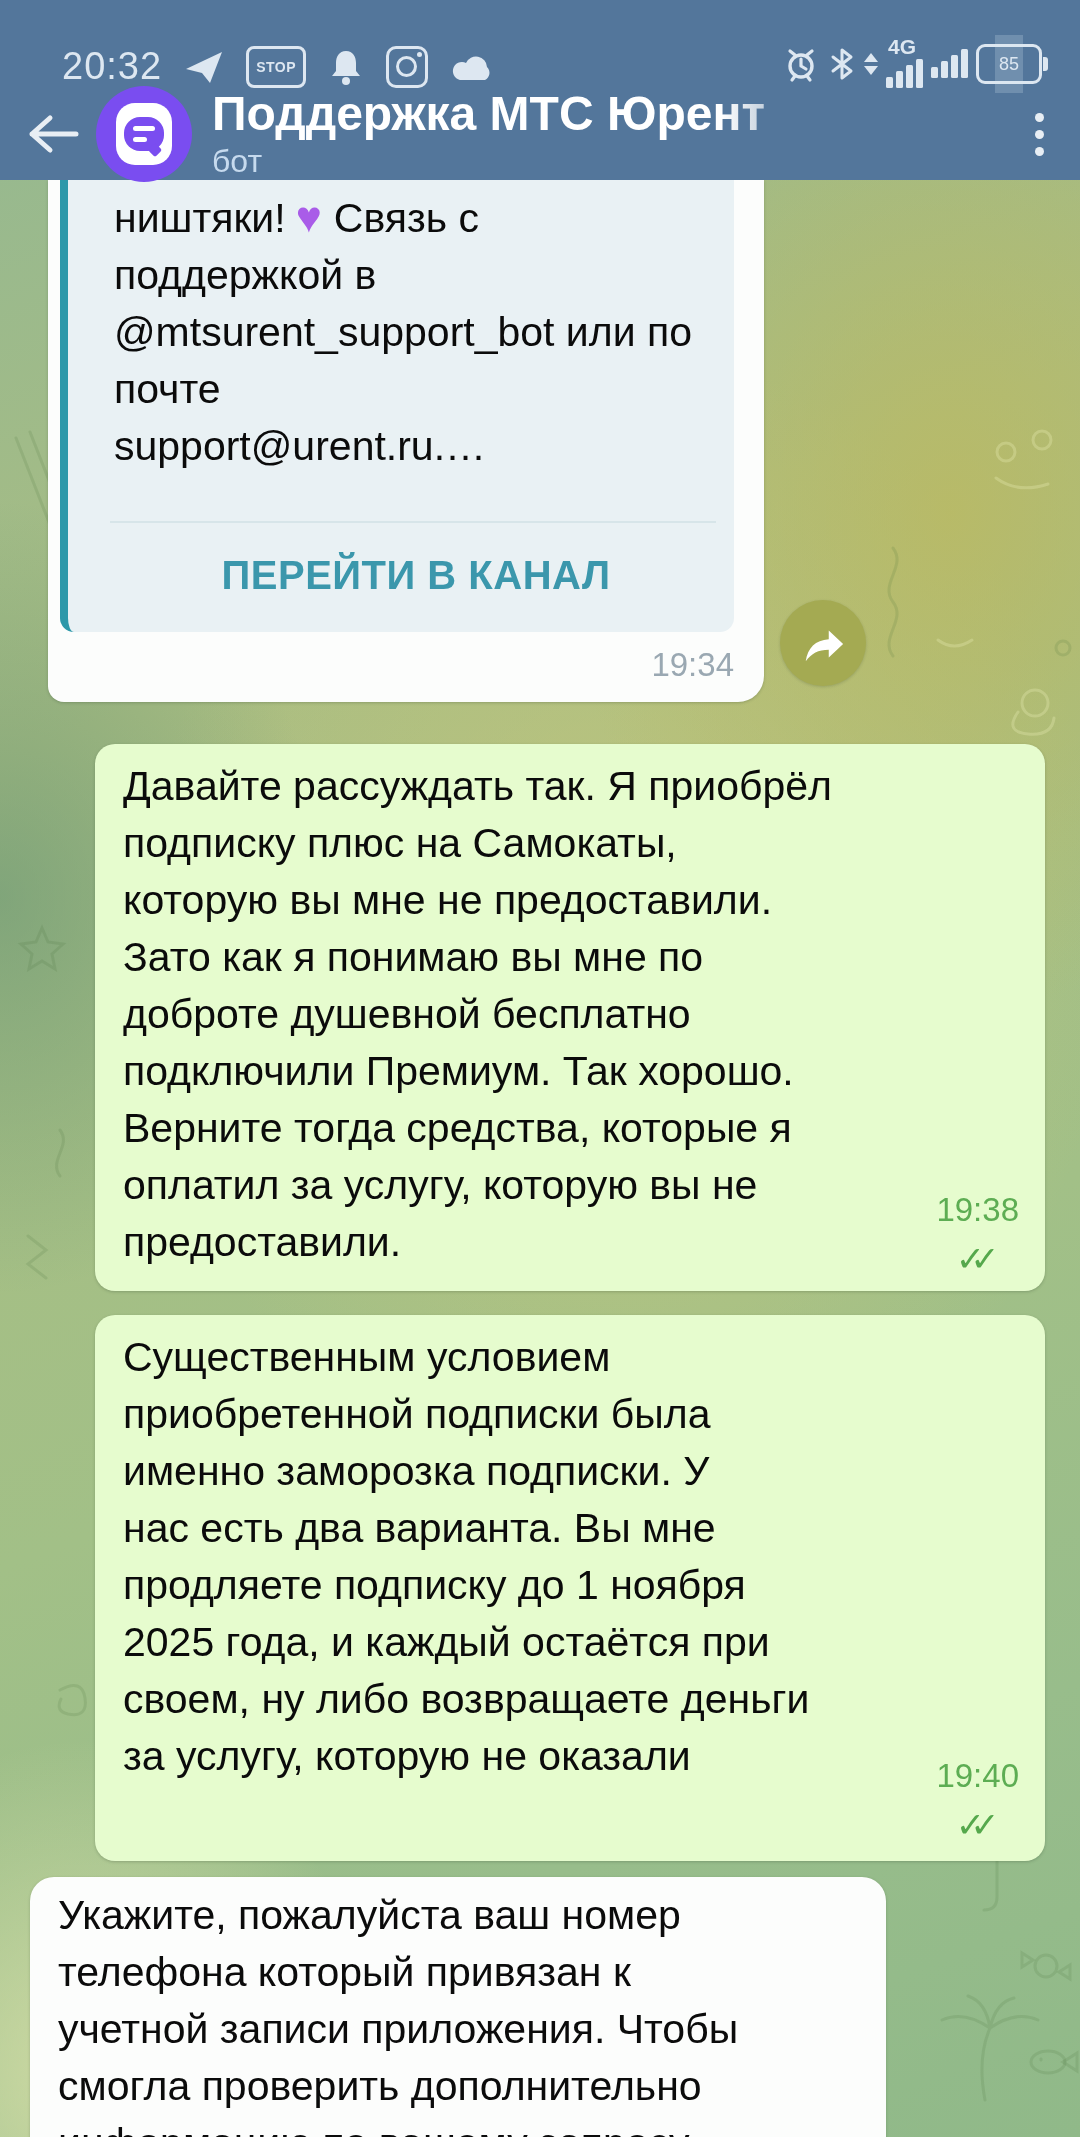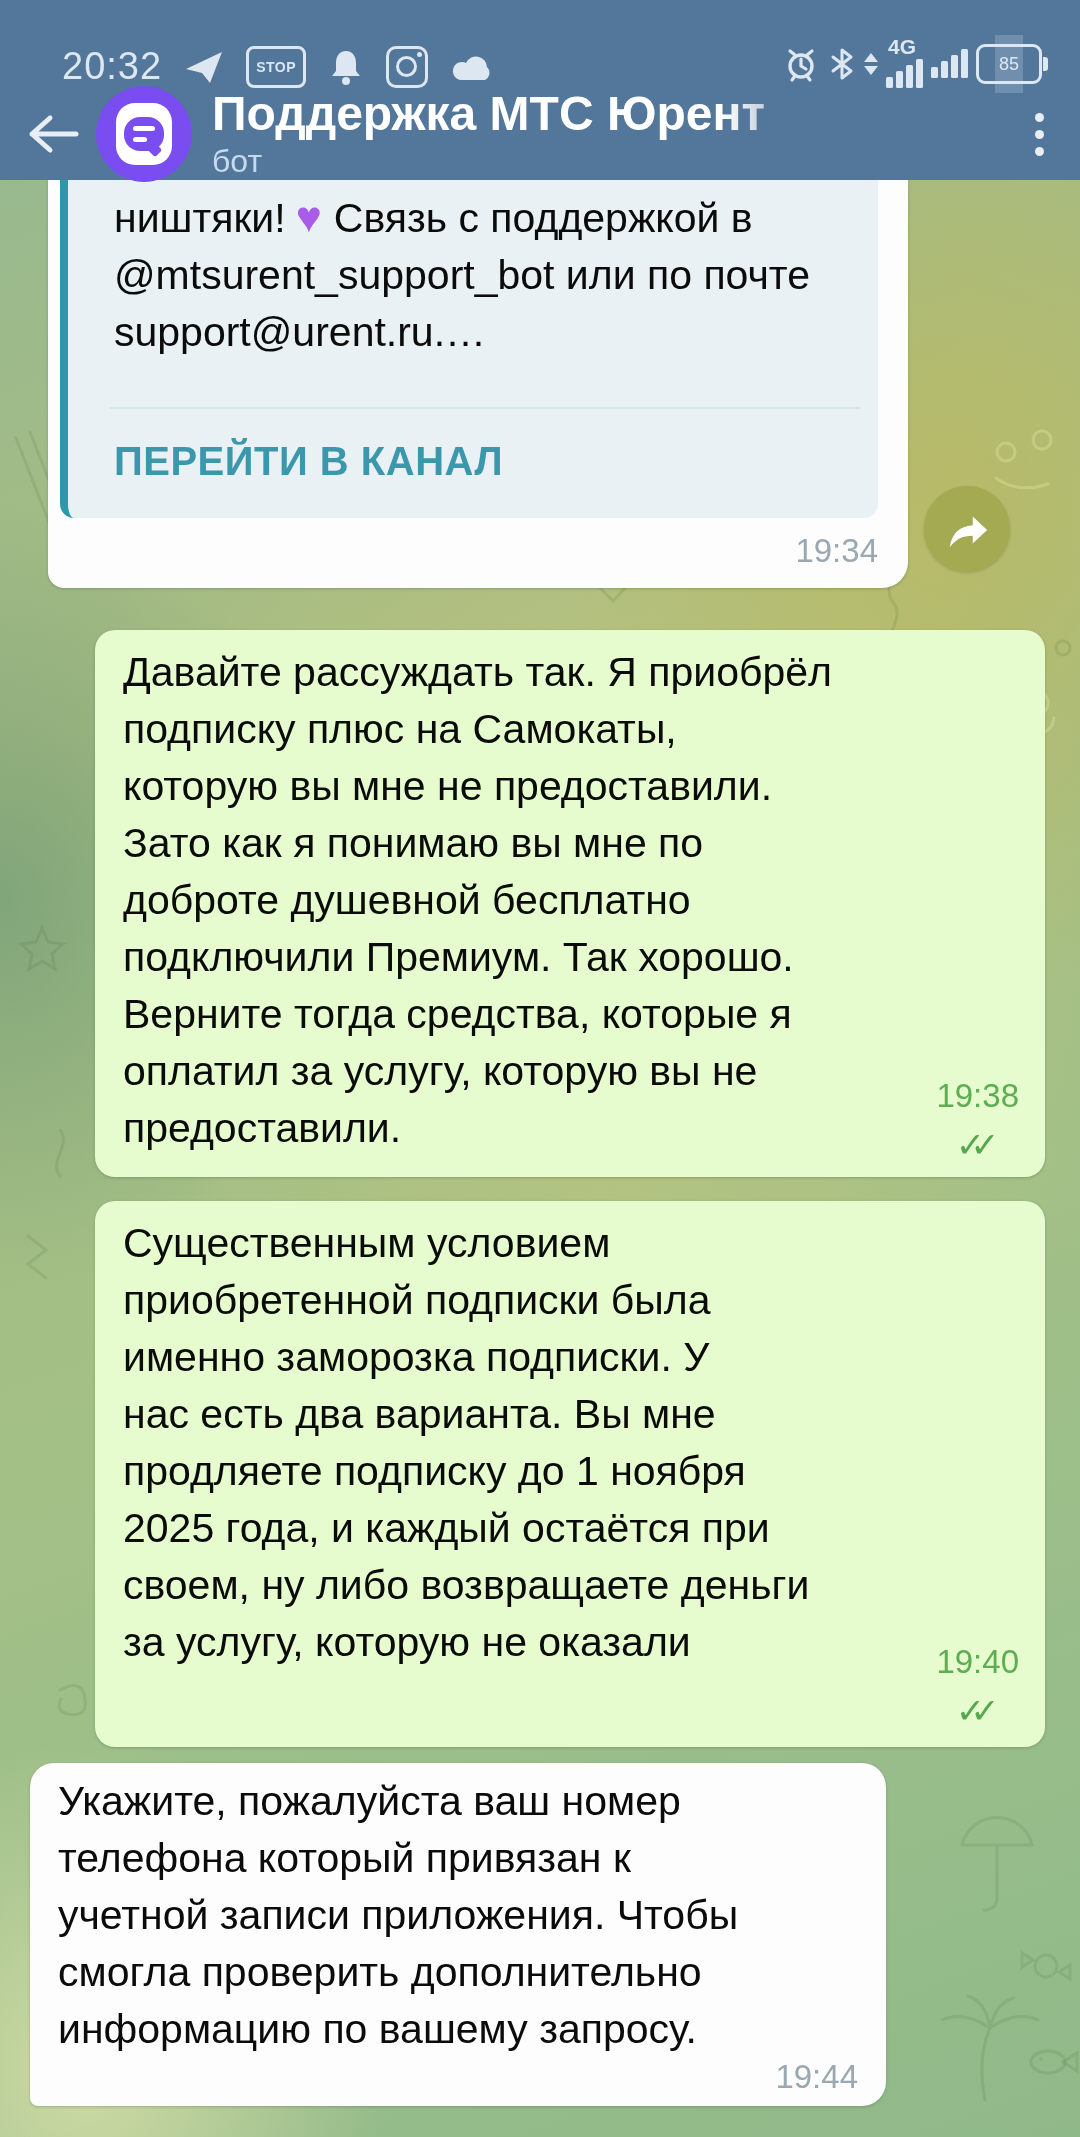--- a/index.html
+++ b/index.html
@@ -53,26 +53,26 @@
   .title{font-size:48px;font-weight:700;color:#ffffff;white-space:nowrap;line-height:1.1;}
   .subtitle{font-size:32px;color:#c6daee;margin-top:2px;}
   .t-fade{position:absolute;top:0;right:0;bottom:0;width:150px;background:linear-gradient(to right,rgba(83,118,155,0),#53769b 85%);}
   .menu{margin-left:auto;width:70px;display:flex;flex-direction:column;align-items:center;gap:8px;cursor:pointer;padding-right:6px;}
   .menu i{display:block;width:9px;height:9px;border-radius:50%;background:#e8eef4;}
   
   .chat{position:absolute;top:180px;left:0;right:0;bottom:0;z-index:2;}
   .bubble{box-shadow:0 1px 3px rgba(40,60,40,.25);box-sizing:border-box;}
   .msg-text,.quote-text{font-size:41px;line-height:57px;color:#0b0b0b;white-space:pre-line;}
   
-  .m1wrap{position:relative;width:860px;margin-left:48px;}
+  .m1wrap{position:relative;width:716px;margin-left:48px;}
   .bubble.in1{background:#fcfdfc;border-radius:0 0 26px 16px;}
   .quote{margin:0 30px 0 12px;background:#e9f1f4;border-left:8px solid #2d98a9;border-radius:0 0 14px 14px;padding:8px 16px 0 46px;overflow:hidden;}
   .heart{color:#a95ce8;font-size:44px;margin:0 12px 0 10px;}
   .q-div{height:2px;background:#d7e5e9;margin:46px 2px 0 -4px;}
-  .q-btn{padding:30px 0 34px;text-align:left;color:#3b97ac;font-size:40px;font-weight:700;letter-spacing:.5px;cursor:pointer;}
+  .q-btn{padding:30px 0 34px;text-align:center;color:#3b97ac;font-size:40px;font-weight:700;letter-spacing:.5px;cursor:pointer;}
   .time-row{text-align:right;padding:14px 30px 18px;font-size:33px;color:#9aa8b2;}
   .share{position:absolute;left:calc(100% + 16px);bottom:16px;width:86px;height:86px;border-radius:50%;background:#a4aa52;display:flex;align-items:center;justify-content:center;cursor:pointer;box-shadow:0 1px 3px rgba(40,60,40,.2);}
   
   .bubble.out{position:relative;width:950px;background:#e6fcce;border-radius:20px;padding:14px 28px 20px;margin:42px 35px 0 auto;}
   .bubble.out.m3{margin-top:24px;padding-bottom:76px;}
   .meta{position:absolute;right:26px;bottom:12px;display:flex;align-items:center;gap:10px;font-size:33px;color:#5dad53;flex-direction:column;}
   .m3 .meta{bottom:16px;}
   .ticks{font-size:35px;letter-spacing:-.42em;padding-right:.42em;color:#55a84c;}
   
   .bubble.in2{position:relative;width:856px;background:#fcfdfc;border-radius:24px 24px 24px 8px;padding:10px 28px 48px;margin:16px auto 0 30px;}

